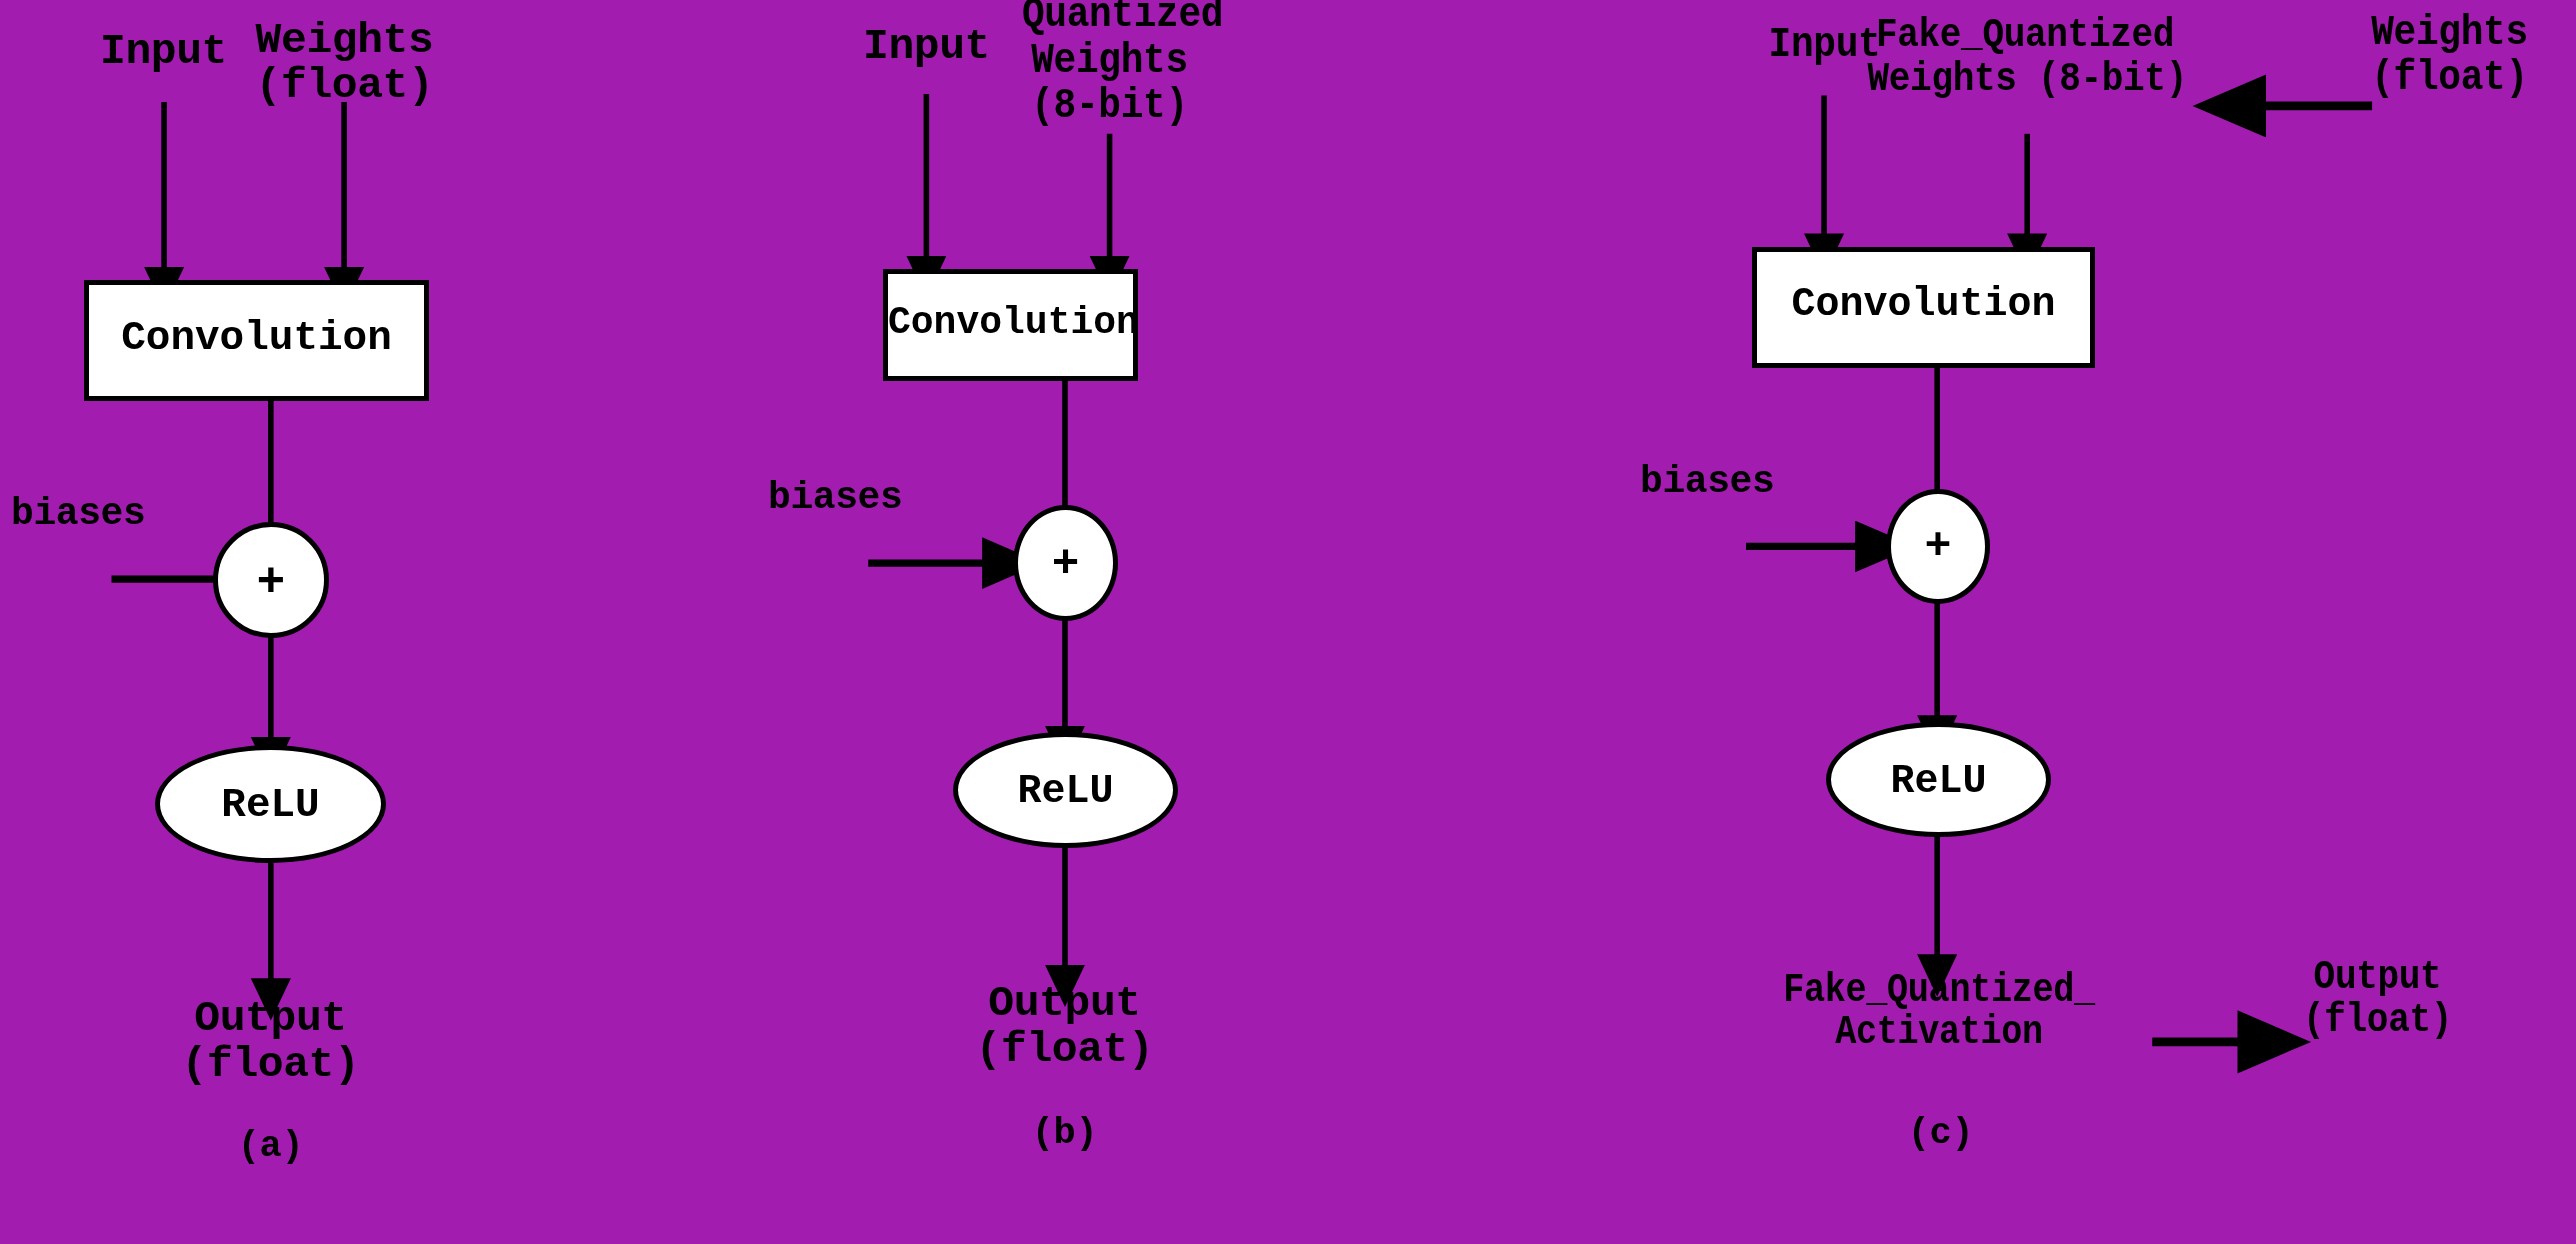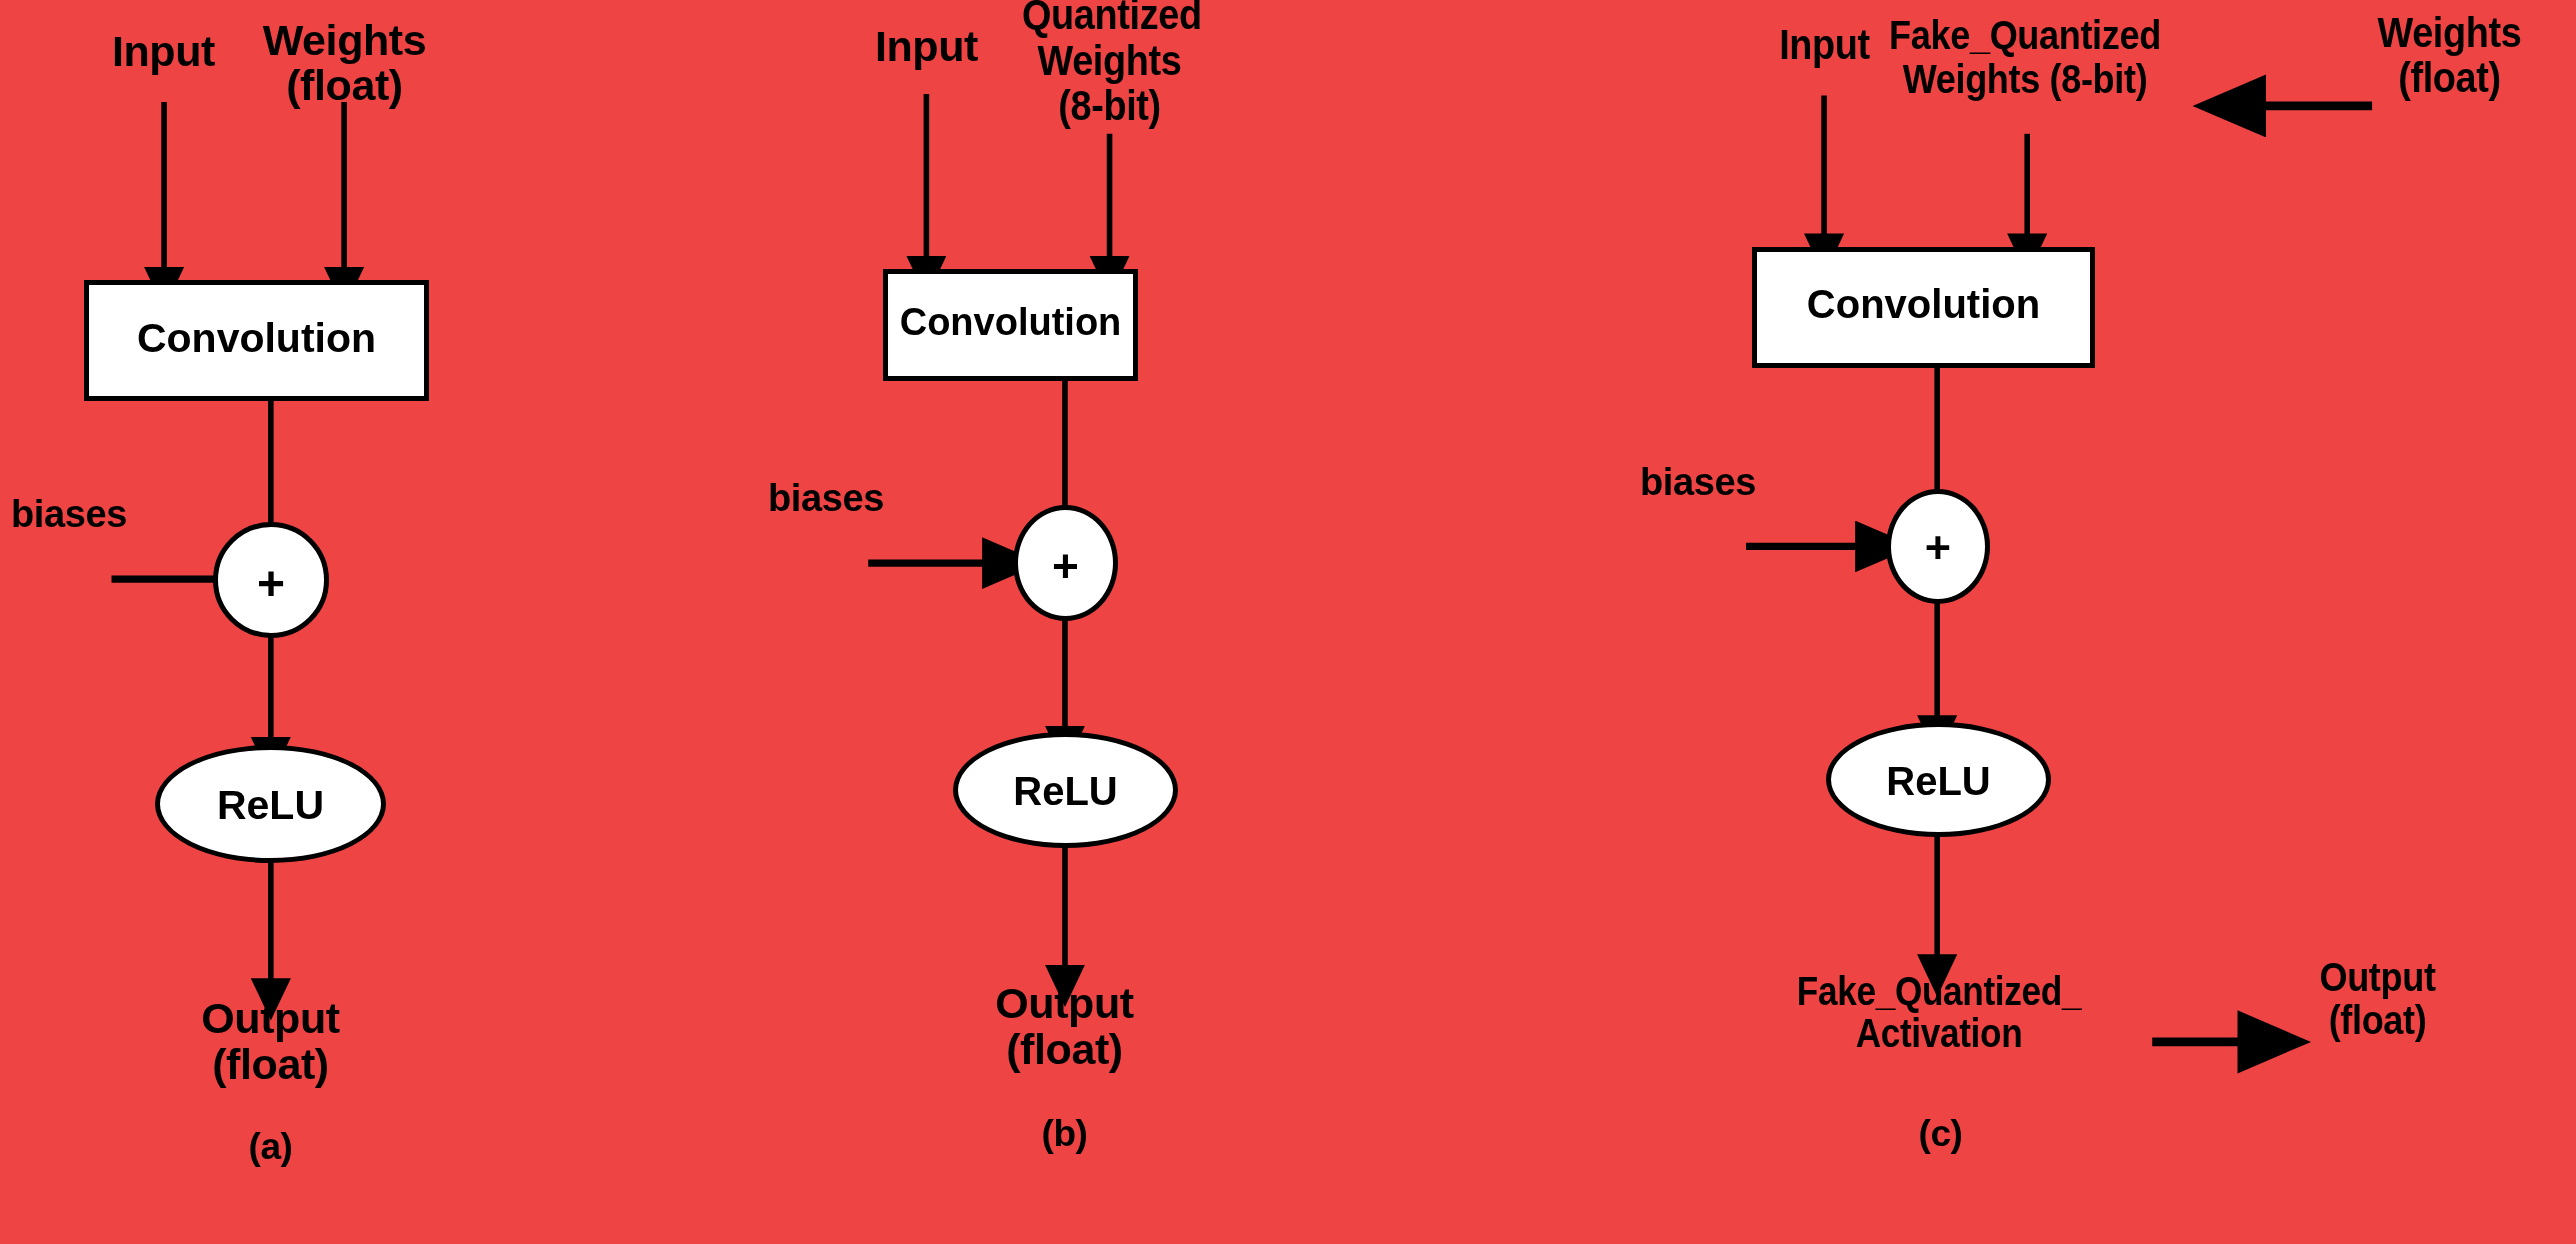--- a/index.html
+++ b/index.html
@@ -7,22 +7,23 @@
     padding: 0;
     background: #ffffff;
   }
   body {
     font-family: "Liberation Sans", sans-serif;
   }
   #canvas {
     position: relative;
     width: 2576px;
     height: 1245px;
-    background: #ef4444;
+    background: #a21caf;
     overflow: hidden;
+    font-family: Liberation Mono, monospace;
   }
   .lbl {
     position: absolute;
     font-weight: bold;
     color: #000000;
     line-height: 1.06;
     text-align: center;
     white-space: pre;
     letter-spacing: -0.4px;
   }

